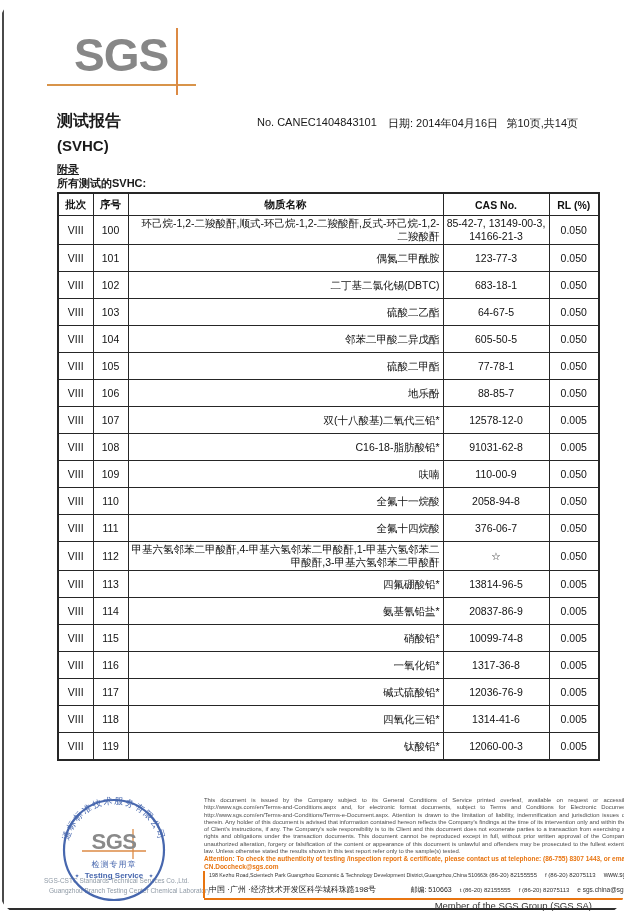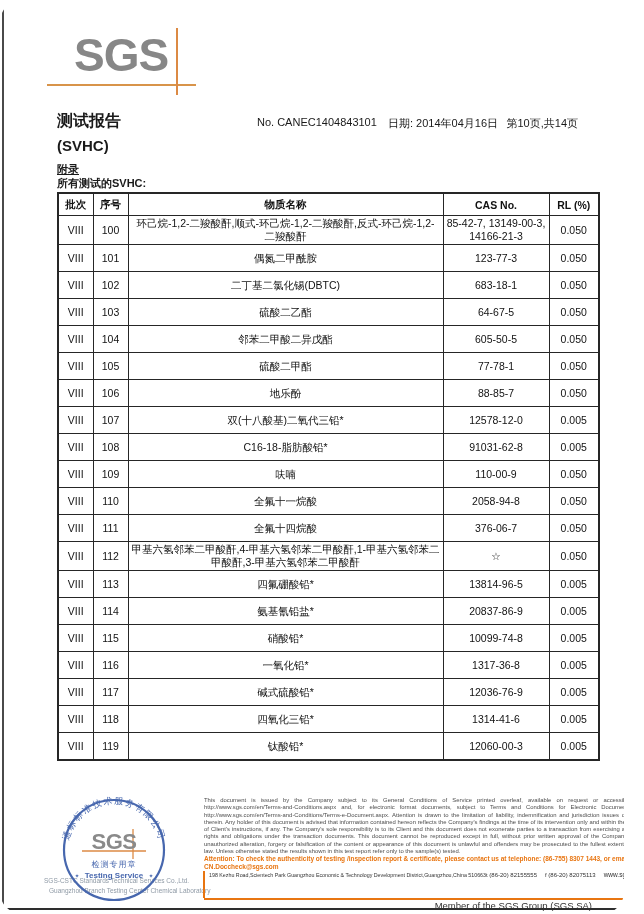--- a/index.html
+++ b/index.html
@@ -32,21 +32,21 @@
   
   .svhc-table {
     position:absolute; left:57px; top:192px; width:541px;
     border-collapse:collapse; table-layout:fixed; font-size:10.5px; color:#111;
     border:2px solid #262626;
   }
   .svhc-table th, .svhc-table td { border:1px solid #262626; padding:1px 3px; }
   .svhc-table th { height:19px; font-size:10.5px; font-weight:bold; text-align:center; }
   .svhc-table td { height:24px; line-height:13px; }
   .col-batch, .col-no, .col-cas, .col-rl { text-align:center; }
-  .col-name { text-align:center; padding-left:4px;margin-left:20px; }
+  .col-name { text-align:right; padding-left:4px;margin-left:20px; }
 
   
   .company-line1 { position:absolute; left:44px; top:877px; font-size:6.5px; color:#8f9aa6; white-space:nowrap; }
   .company-line2 { position:absolute; left:49px; top:887px; font-size:6.5px; color:#8f9aa6; white-space:nowrap; }
   .stamp { position:absolute; left:60px; top:796px; }
 
   .disclaimer {
     position:absolute; left:204px; top:797px; width:437px;
     font-size:5.9px; line-height:7.25px; color:#4d4d4d; text-align:justify;
   }
@@ -272,18 +272,25 @@
   <div class="attention">Attention: To check the authenticity of testing /inspection report &amp; certificate, please contact us at telephone: (86-755) 8307 1443, or email: CN.Doccheck@sgs.com</div>
 
   <div class="addr-divider-v"></div>
   <div class="addr-block">
     <div class="addr-row">
       <span class="addr-en">198 Kezhu Road,Scientech Park Guangzhou Economic &amp; Technology Development District,Guangzhou,China 510663</span>
       <span class="addr-tel">t (86-20) 82155555</span>
       <span class="addr-fax">f (86-20) 82075113</span>
       <span class="addr-web">www.sgsgroup.com.cn</span>
     </div>
+    <div class="addr-row">
+      <span class="addr-cn">中国 ·广州 ·经济技术开发区科学城科珠路198号</span>
+      <span class="addr-post">邮编: 510663</span>
+      <span class="addr-tel">t (86-20) 82155555</span>
+      <span class="addr-fax">f (86-20) 82075113</span>
+      <span class="addr-mail">e sgs.china@sgs.com</span>
+    </div>
   </div>
   <div class="addr-divider-h"></div>
 
   <div class="member">Member of the SGS Group (SGS SA)</div>
 
 </div>
 
 </body></html>

